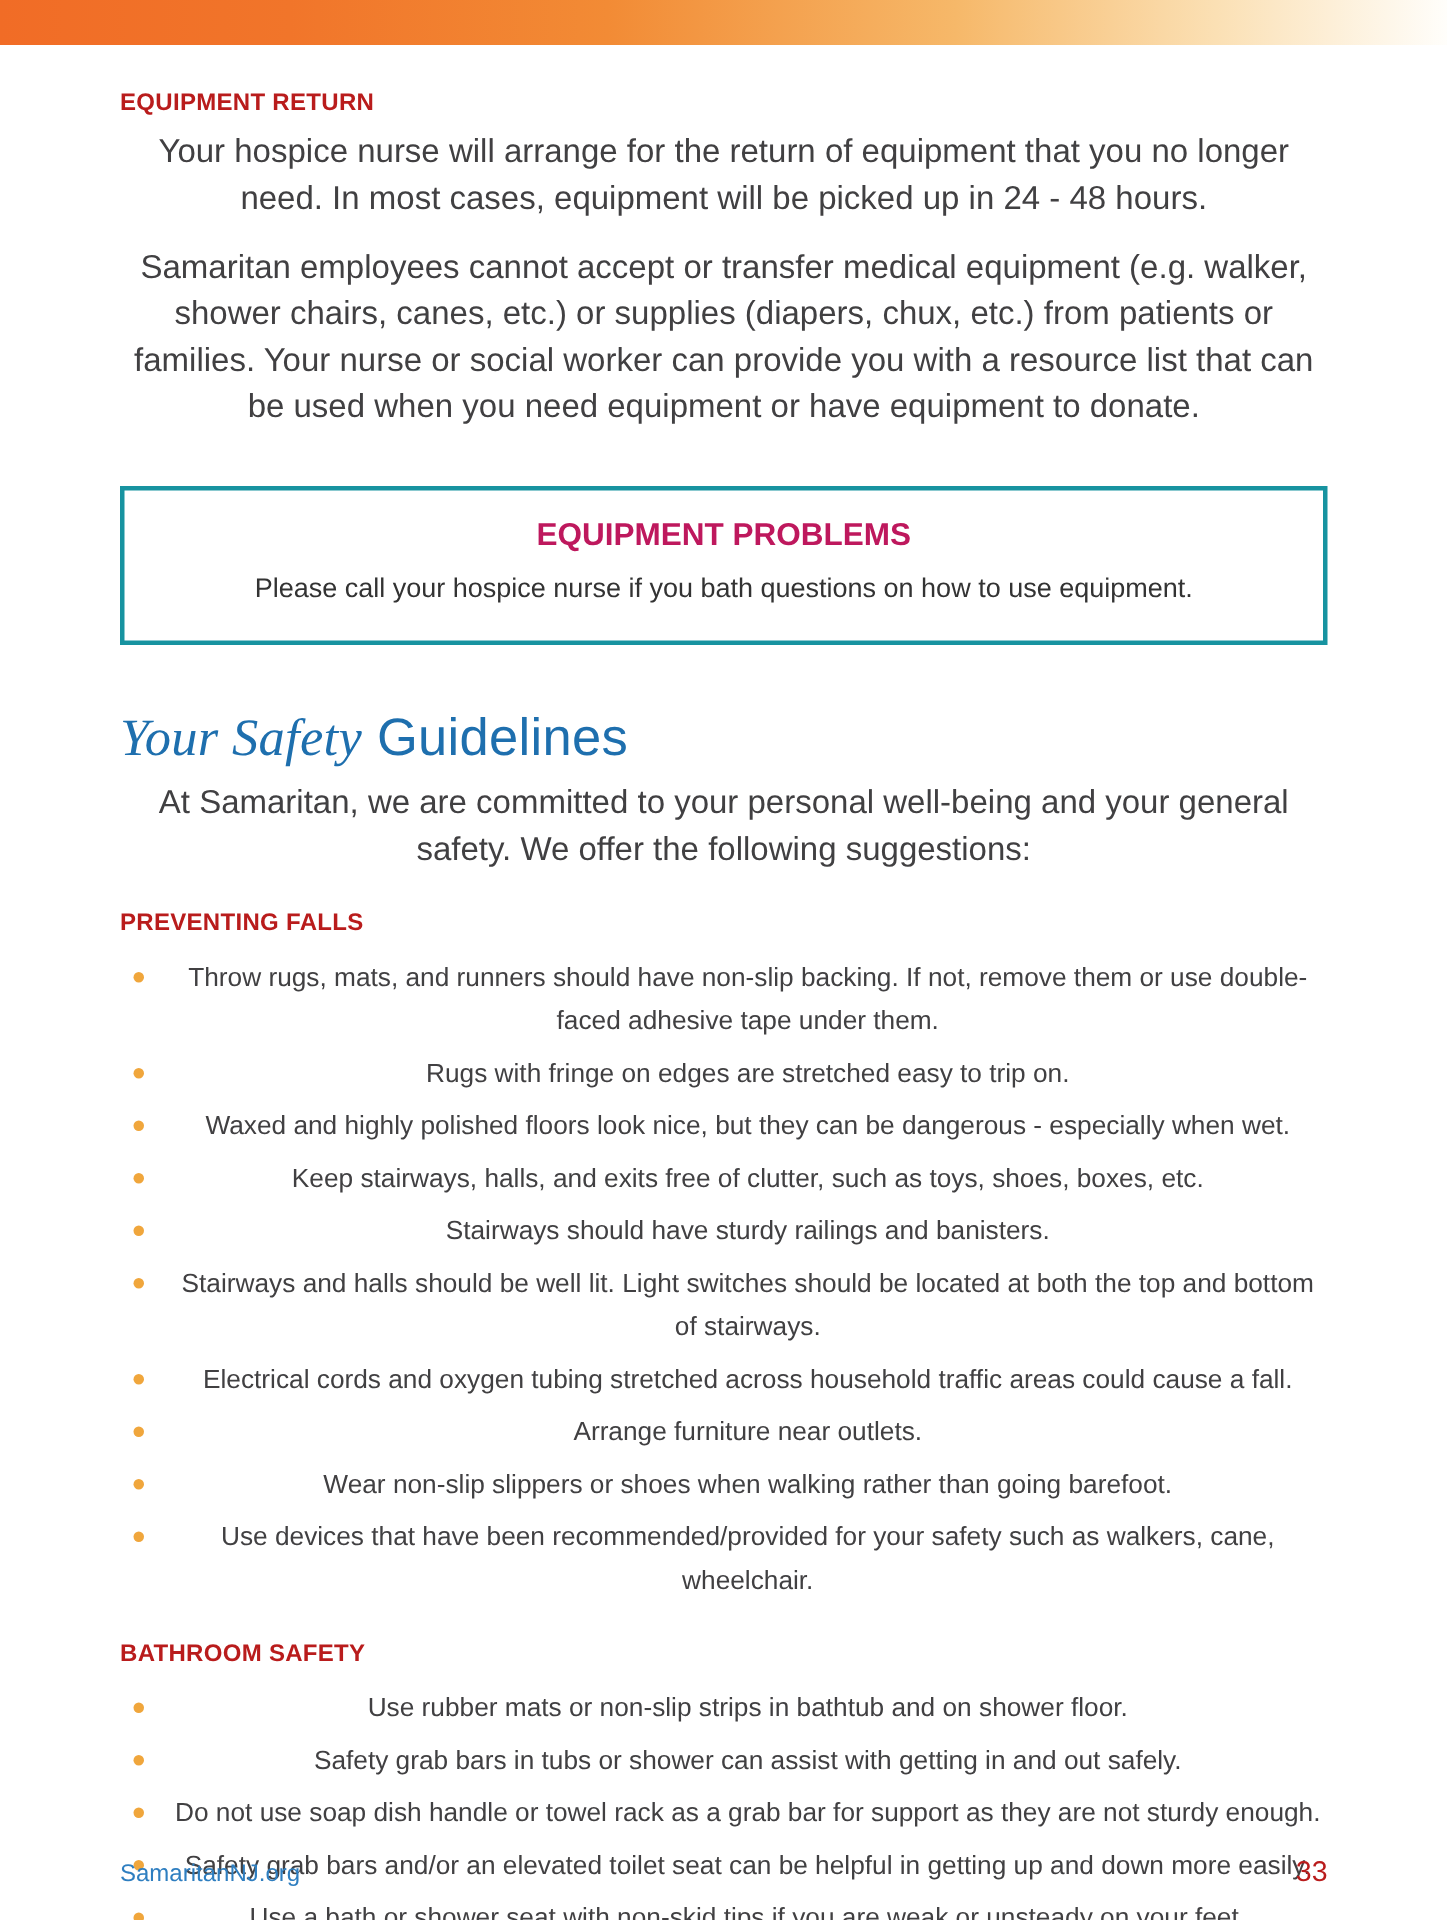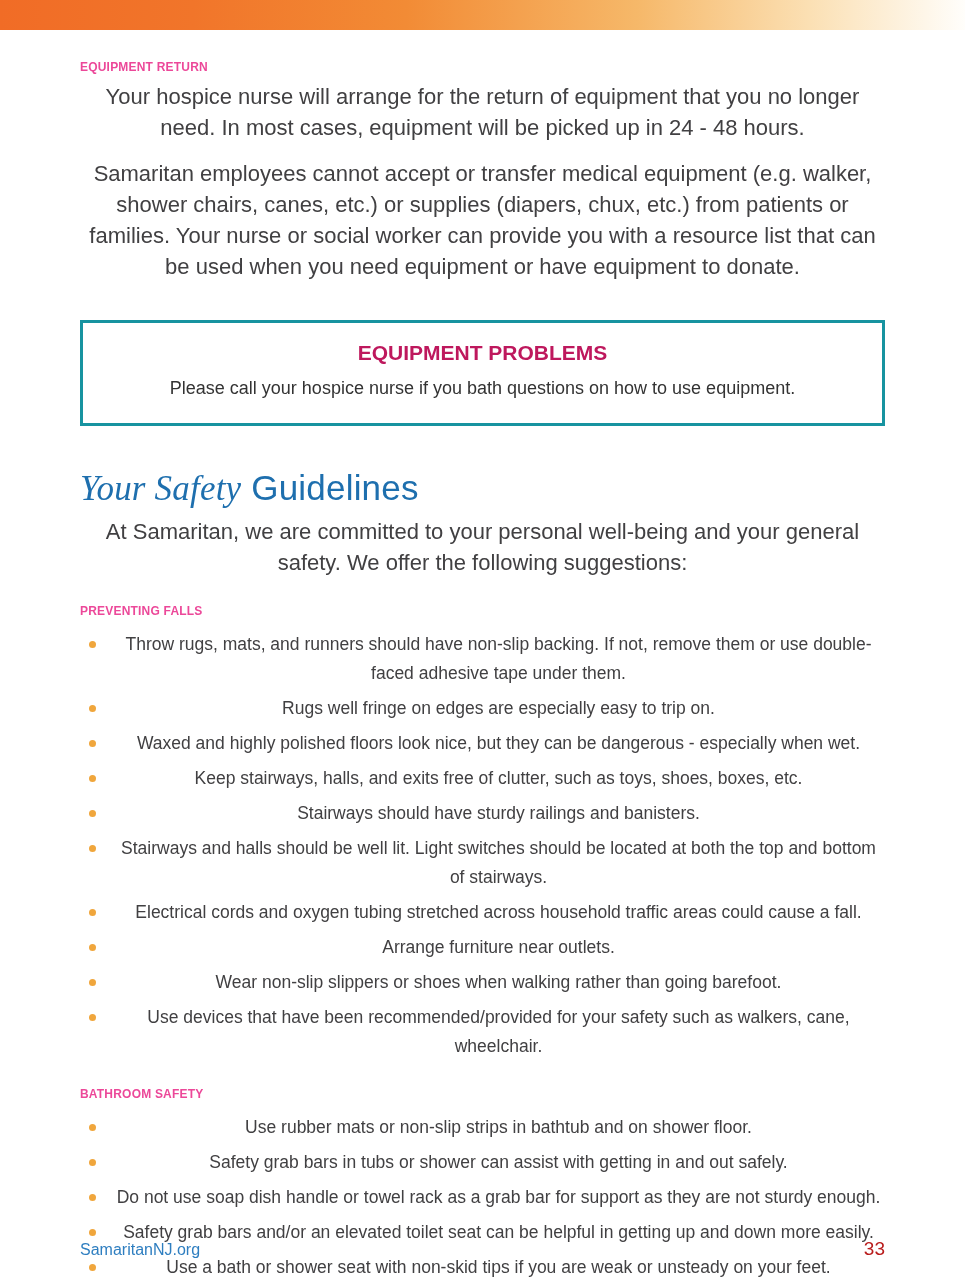--- a/index.html
+++ b/index.html
@@ -25,23 +25,23 @@
   }
   .content {
     position: absolute;
     top: 30px;
     left: 80px;
     right: 80px;
   }
   h3.section-heading {
     margin: 0;
     padding-top: 30px;
-    font-size: 12px;
+    font-size: 16px;
     font-weight: bold;
-    color: #ec4899;
+    color: #b91c1c;
     letter-spacing: 0.2px;
   }
   p.body-text {
     margin: 7px 0 0 0;
     font-size: 22px;
     line-height: 31px;
     text-align: center;
   }
   p.body-text.gap {
     margin-top: 15px;
@@ -137,21 +137,21 @@
       <p class="callout-text">Please call your hospice nurse if you bath questions on how to use equipment.</p>
     </div>
 
     <h1 class="doc-title"><span class="title-italic">Your Safety</span><span> Guidelines</span></h1>
 
     <p class="body-text intro-text">At Samaritan, we are committed to your personal well-being and your general safety. We offer the following suggestions:</p>
 
     <h3 class="section-heading" style="padding-top:26px;">PREVENTING FALLS</h3>
     <ul class="bullet-list">
       <li><span class="bullet-dot"></span><span>Throw rugs, mats, and runners should have non-slip backing. If not, remove them or use double-faced adhesive tape under them.</span></li>
-      <li><span class="bullet-dot"></span><span>Rugs well fringe on edges are especially easy to trip on.</span></li>
+      <li><span class="bullet-dot"></span><span>Rugs with fringe on edges are stretched easy to trip on.</span></li>
       <li><span class="bullet-dot"></span><span>Waxed and highly polished floors look nice, but they can be dangerous - especially when wet.</span></li>
       <li><span class="bullet-dot"></span><span>Keep stairways, halls, and exits free of clutter, such as toys, shoes, boxes, etc.</span></li>
       <li><span class="bullet-dot"></span><span>Stairways should have sturdy railings and banisters.</span></li>
       <li><span class="bullet-dot"></span><span>Stairways and halls should be well lit. Light switches should be located at both the top and bottom of stairways.</span></li>
       <li><span class="bullet-dot"></span><span>Electrical cords and oxygen tubing stretched across household traffic areas could cause a fall.</span></li>
       <li><span class="bullet-dot"></span><span>Arrange furniture near outlets.</span></li>
       <li><span class="bullet-dot"></span><span>Wear non-slip slippers or shoes when walking rather than going barefoot.</span></li>
       <li><span class="bullet-dot"></span><span>Use devices that have been recommended/provided for your safety such as walkers, cane, wheelchair.</span></li>
     </ul>
 

